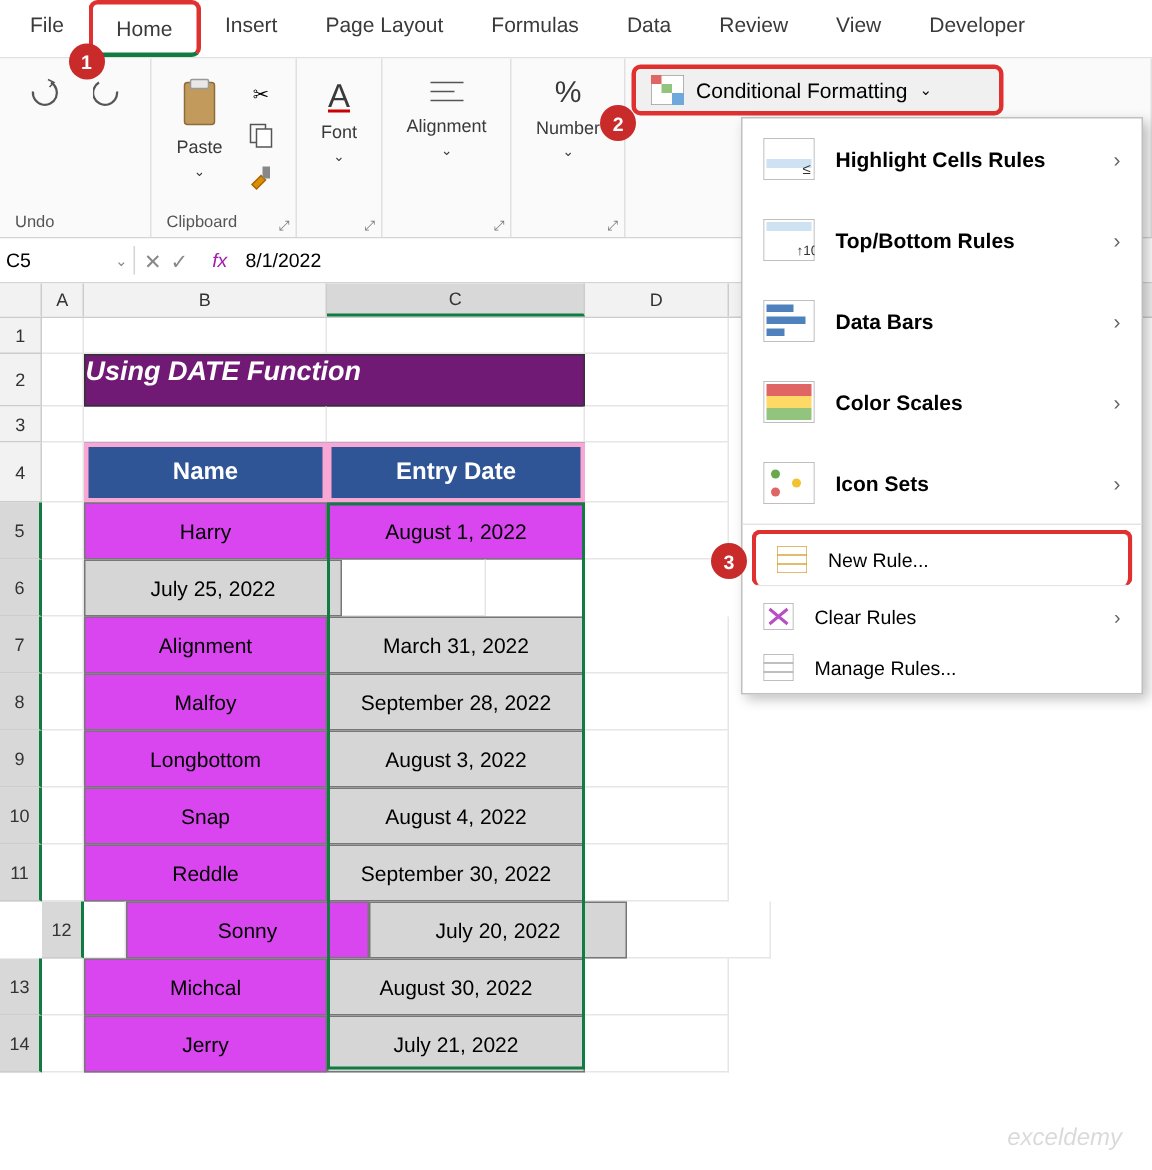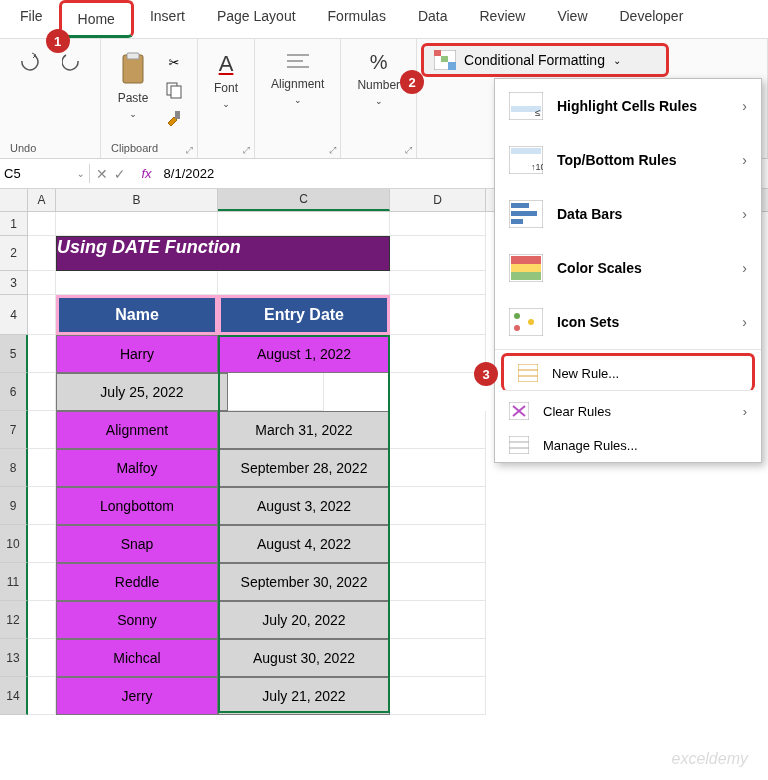--- a/index.html
+++ b/index.html
@@ -484,21 +484,21 @@
         <div class="data-cell cell col-C shaded">August 4, 2022</div>
         <div class="cell col-D"></div>
       </div>
       <div class="row sel" style="height: 38px;">
         <div class="row-header">11</div>
         <div class="cell col-A"></div>
         <div class="data-cell cell col-B">Reddle</div>
         <div class="data-cell cell col-C shaded">September 30, 2022</div>
         <div class="cell col-D"></div>
       </div>
-      <div class="row sel" style="height: 38px;">
+      <div class="row sel" style="height: 38px; padding-left: 28px;">
         <div class="row-header">12</div>
         <div class="cell col-A"></div>
         <div class="data-cell cell col-B">Sonny</div>
         <div class="data-cell cell col-C shaded">July 20, 2022</div>
         <div class="cell col-D"></div>
       </div>
       <div class="row sel" style="height: 38px;">
         <div class="row-header">13</div>
         <div class="cell col-A"></div>
         <div class="data-cell cell col-B">Michcal</div>

